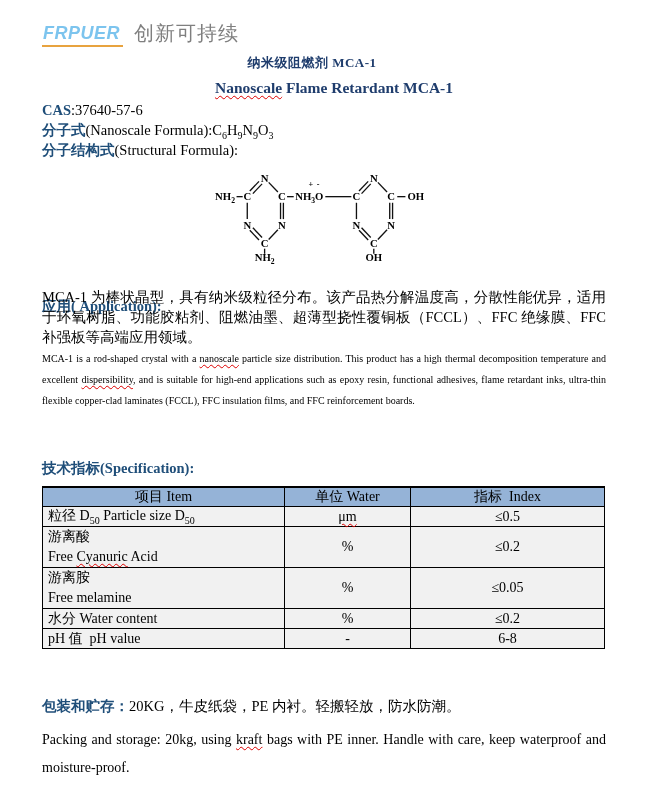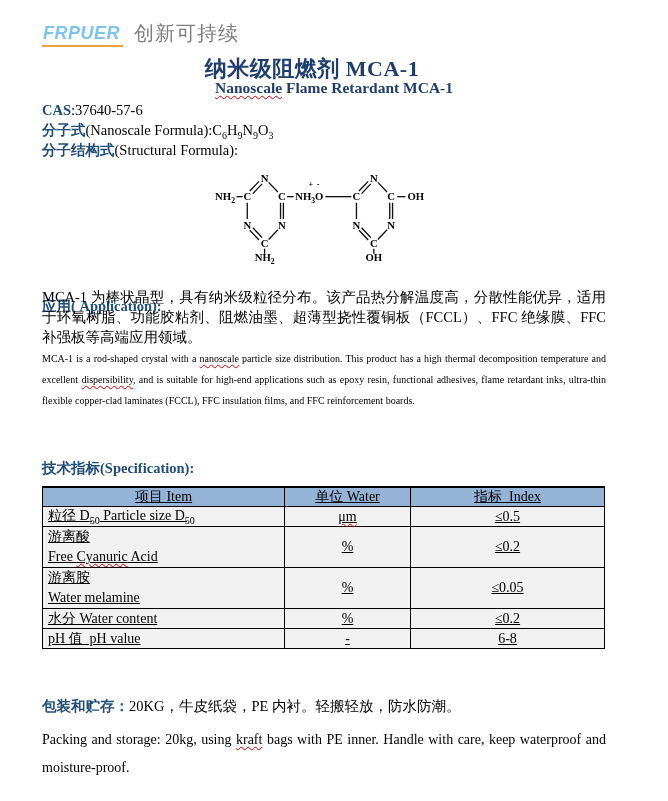--- a/index.html
+++ b/index.html
@@ -10,21 +10,21 @@
   *{margin:0;padding:0;box-sizing:border-box;}
   html,body{background:#fff;}
   .page{position:relative;width:668px;height:801px;background:#fff;overflow:hidden;
         font-family:"Liberation Serif",serif;color:#000;}
   .abs{position:absolute;}
   .logo-row{top:20px;left:42px;display:flex;align-items:flex-end;gap:11px;}
   .brand{font-family:"Liberation Sans",sans-serif;font-style:italic;font-weight:bold;
          font-size:18px;letter-spacing:.5px;color:var(--logo-blue);
          border-bottom:2px solid var(--logo-underline);padding:0 3px 1px 1px;}
   .tagline{font-size:20px;color:var(--tagline-gray);letter-spacing:1px;}
-  .title-zh{top:54px;left:0;width:624px;text-align:center;font-size:22px;
+  .title-zh{top:54px;left:0;width:624px;text-align:center;font-size:13px;
             font-weight:bold;color:var(--title-navy);letter-spacing:.5px;}
   .title-en{top:79px;left:0;width:668px;text-align:center;font-size:15.5px;
             font-weight:bold;color:var(--title-navy);}
   .line{left:42px;font-size:14.5px;}
   .cas-line{top:102px;}
   .mf-line{top:121px;}
   .sf-line{top:141px;text-align:center;}
   .blue-b{color:var(--heading-blue);font-weight:bold;}
   sub{font-size:10px;}
   .structure{top:164px;left:204px;width:260px;height:100px;}
@@ -36,21 +36,21 @@
   .app-heading{top:265px;margin-top:32px;}
   .para{left:42px;width:564px;text-align:justify;}
   .app-zh{top:287px;font-size:14.5px;line-height:20px;}
   .app-en{top:349px;font-size:10px;line-height:20.8px;}
   .spec-heading{top:459px;}
   .misspell{text-decoration-line:underline;text-decoration-style:wavy;
             text-decoration-color:var(--squiggle-red);text-decoration-thickness:1px;
             text-underline-offset:2px;}
   .spec-table{top:486px;left:42px;width:562px;border-collapse:collapse;table-layout:fixed;}
   .spec-table th,.spec-table td{border:1px solid #000;font-size:14px;font-weight:normal;
-            padding:0 5px;white-space:pre-wrap;text-decoration:underline;}
+            padding:0 5px;white-space:pre-wrap;}
   .spec-table th{background:var(--table-header-bg);height:19px;text-align:center;
             border-top:2px solid #000;}
   .spec-table td{background:var(--table-row-bg);text-align:center;}
   .spec-table td.item{text-align:left;}
   .spec-table tr.r-s td{height:20px;}
   .spec-table tr.r-d td{height:41px;line-height:20px;}
   .pack-zh{top:697px;left:42px;font-size:14.5px;}
   .pack-en{top:726px;font-size:14px;line-height:28px;}
 </style>
 </head>
@@ -150,21 +150,21 @@
       <td class="item"><span>粒径 D</span><sub>50</sub><span> Particle size D</span><sub>50</sub></td>
       <td><span class="misspell">μm</span></td>
       <td>≤0.5</td>
     </tr>
     <tr class="r-d">
       <td class="item"><div>游离酸</div><div><span>Free </span><span class="misspell">Cyanuric</span><span> Acid</span></div></td>
       <td>%</td>
       <td>≤0.2</td>
     </tr>
     <tr class="r-d">
-      <td class="item"><div>游离胺</div><div>Water melamine</div></td>
+      <td class="item"><div>游离胺</div><div>Free melamine</div></td>
       <td>%</td>
       <td>≤0.05</td>
     </tr>
     <tr class="r-s">
       <td class="item">水分 Water content</td>
       <td>%</td>
       <td>≤0.2</td>
     </tr>
     <tr class="r-s">
       <td class="item">pH 值  pH value</td>

